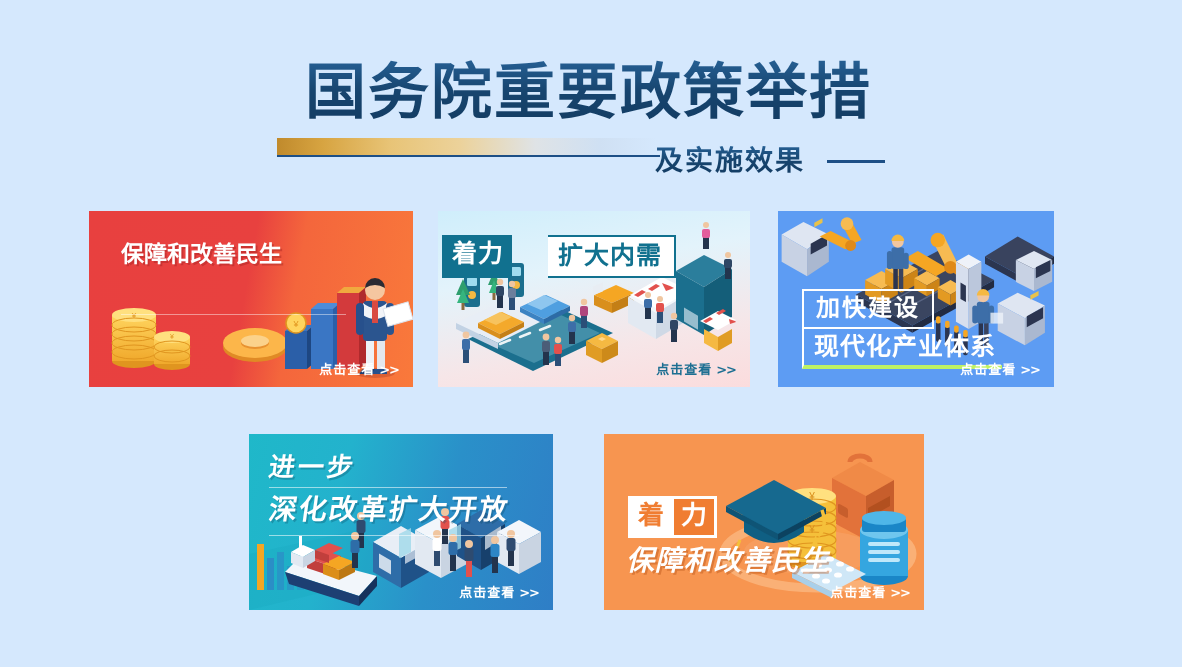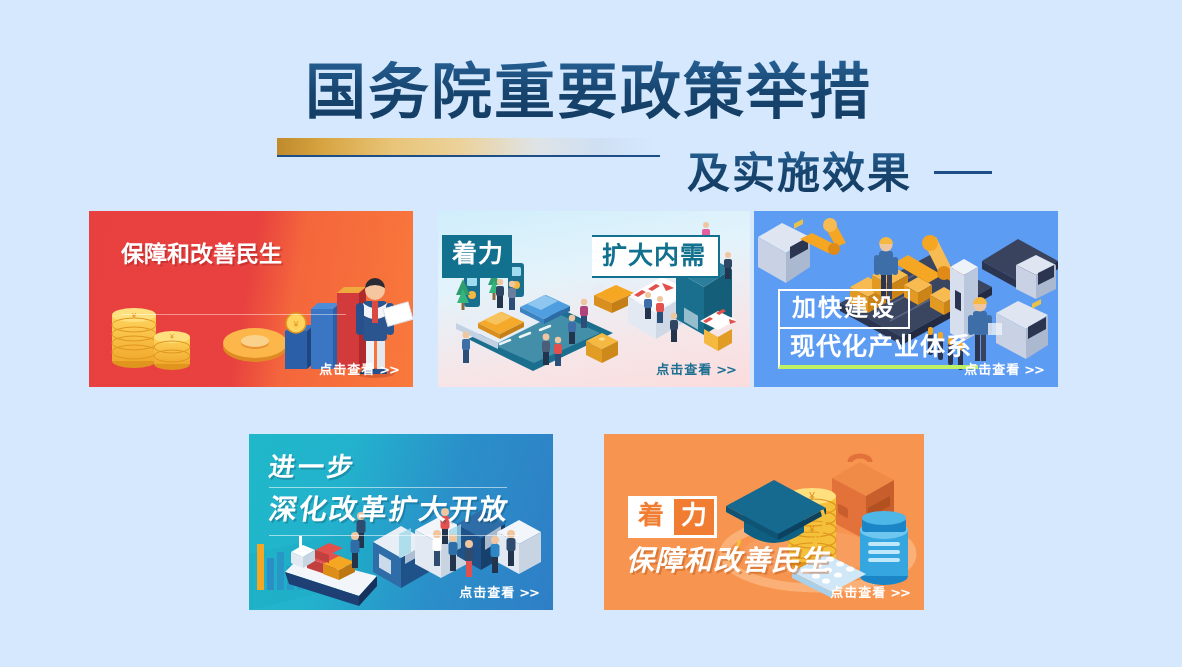--- a/index.html
+++ b/index.html
@@ -58,31 +58,30 @@
     margin-left: 28px;
   }
   .title-line2-wrap {
     position: absolute;
     left: 655px; top: 96px;
     display: flex;
     align-items: center;
     gap: 22px;
   }
   .title-line2 {
-    font-size: 43px;
+    font-size: 28px;
     font-weight: 700;
     letter-spacing: 2px;
     color: #17456f;
     background: linear-gradient(180deg, #2e6ea8 0%, #17456f 55%, #123a60 100%);
     -webkit-background-clip: text;
     background-clip: text;
     -webkit-text-fill-color: transparent;
     font-family: "DejaVu Serif", "Liberation Serif", serif;
     white-space: nowrap;
-    margin-left: 32px;
   }
   .title-dash {
     width: 58px; height: 3px;
     background: #1d4f86;
     margin-top: 6px;
   }
 
   
   .card {
     position: absolute;
@@ -111,31 +110,31 @@
     white-space: nowrap;
   }
   #card1 .hl .l2 { font-size: 23px; }
   #card1 .hl-rule { position:absolute; left:32px; top:103px; width:225px; height:1px;
                     background: rgba(255,255,255,.45); z-index:20; }
   #card1 .cta { color: #ffffff; }
 
   
   #card2 { left: 438px; top: 211px; width: 312px; height: 176px;
            background: linear-gradient(170deg, #cfeefb 0%, #e3f3fb 35%, #f6e6e8 72%, #fbdcdd 100%); }
-  #card2 .tag { position:absolute; top:24px; z-index:25; display:flex;gap:44px; }
+  #card2 .tag { position:absolute; top:24px; z-index:25; display:flex; }
   #card2 .tag-a { background:#11718f; color:#fff; font-weight:800; font-size:25px;
                   padding:4px 8px 6px 10px; letter-spacing:1px; line-height:1.15; }
   #card2 .tag-b { background:#ffffff; color:#11718f; font-weight:800; font-size:25px;
                   padding:4px 12px 6px 10px; letter-spacing:1px; line-height:1.15;
                   border:2px solid #11718f; border-left:none;margin-left:36px; }
   #card2 .tag { left: 4px; }
   #card2 .cta { color:#1d6f92; }
 
   
-  #card3 { left: 754px; top: 211px; width: 304px; height: 176px; background:#5d9cf3; }
+  #card3 { left: 778px; top: 211px; width: 276px; height: 176px; background:#5d9cf3; }
   #card3 .t1 { position:absolute; left:24px; top:78px; z-index:25;
                border:2px solid #ffffff; padding:3px 12px 5px 12px;
                color:#fff; font-weight:800; font-size:24px; letter-spacing:2px; line-height:1.15; }
   #card3 .t2 { position:absolute; left:24px; top:118px; z-index:25;
                border-left:2px solid #fff; border-bottom:4px solid #bef264;
                padding:2px 6px 4px 10px;
                color:#fff; font-weight:800; font-size:25px; letter-spacing:1px; line-height:1.2; }
   #card3 .cta { color:#ffffff; }
 
   

